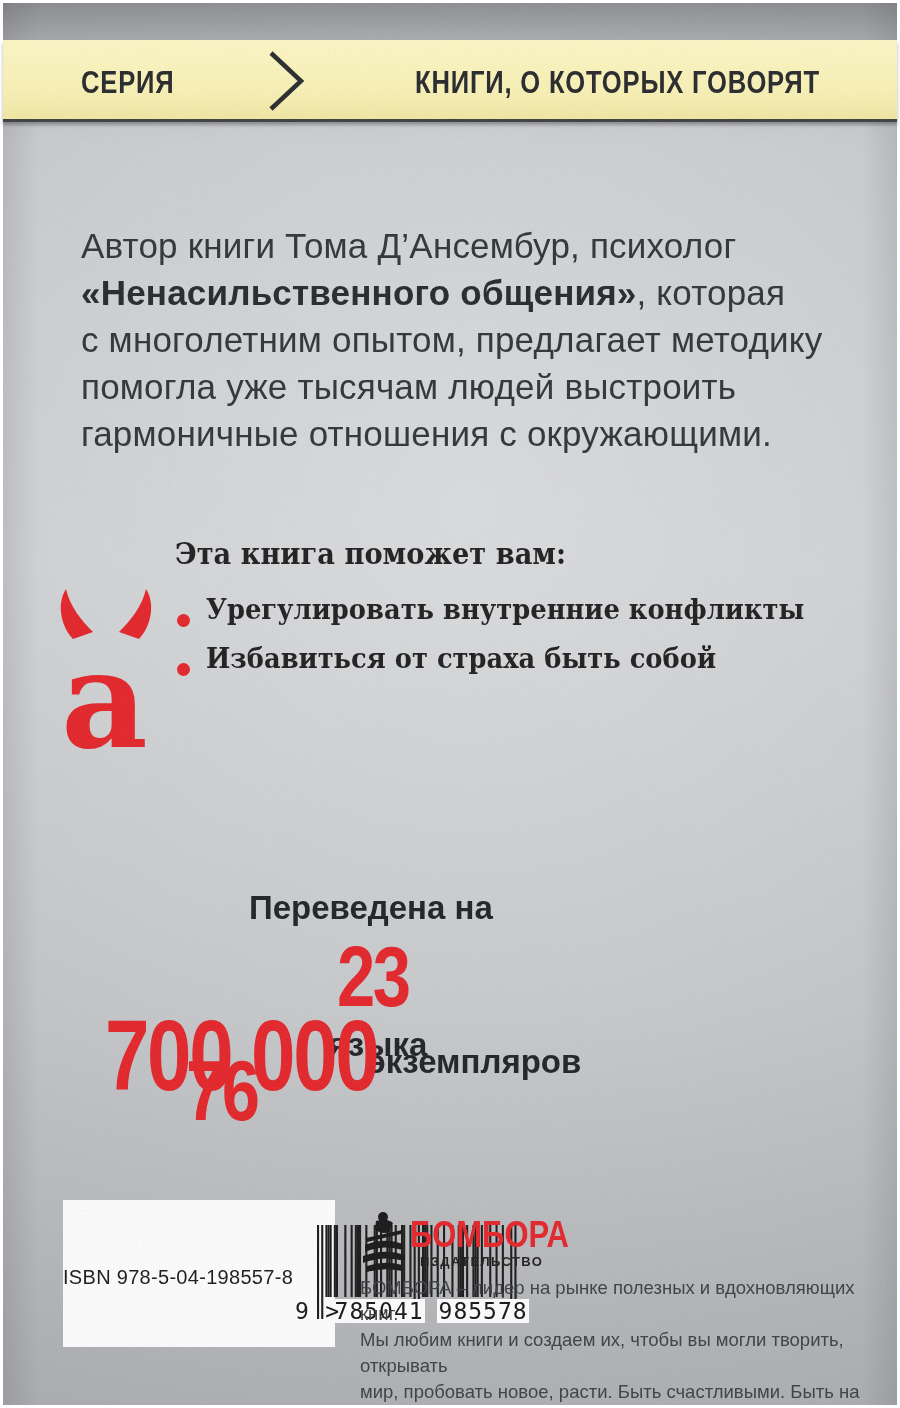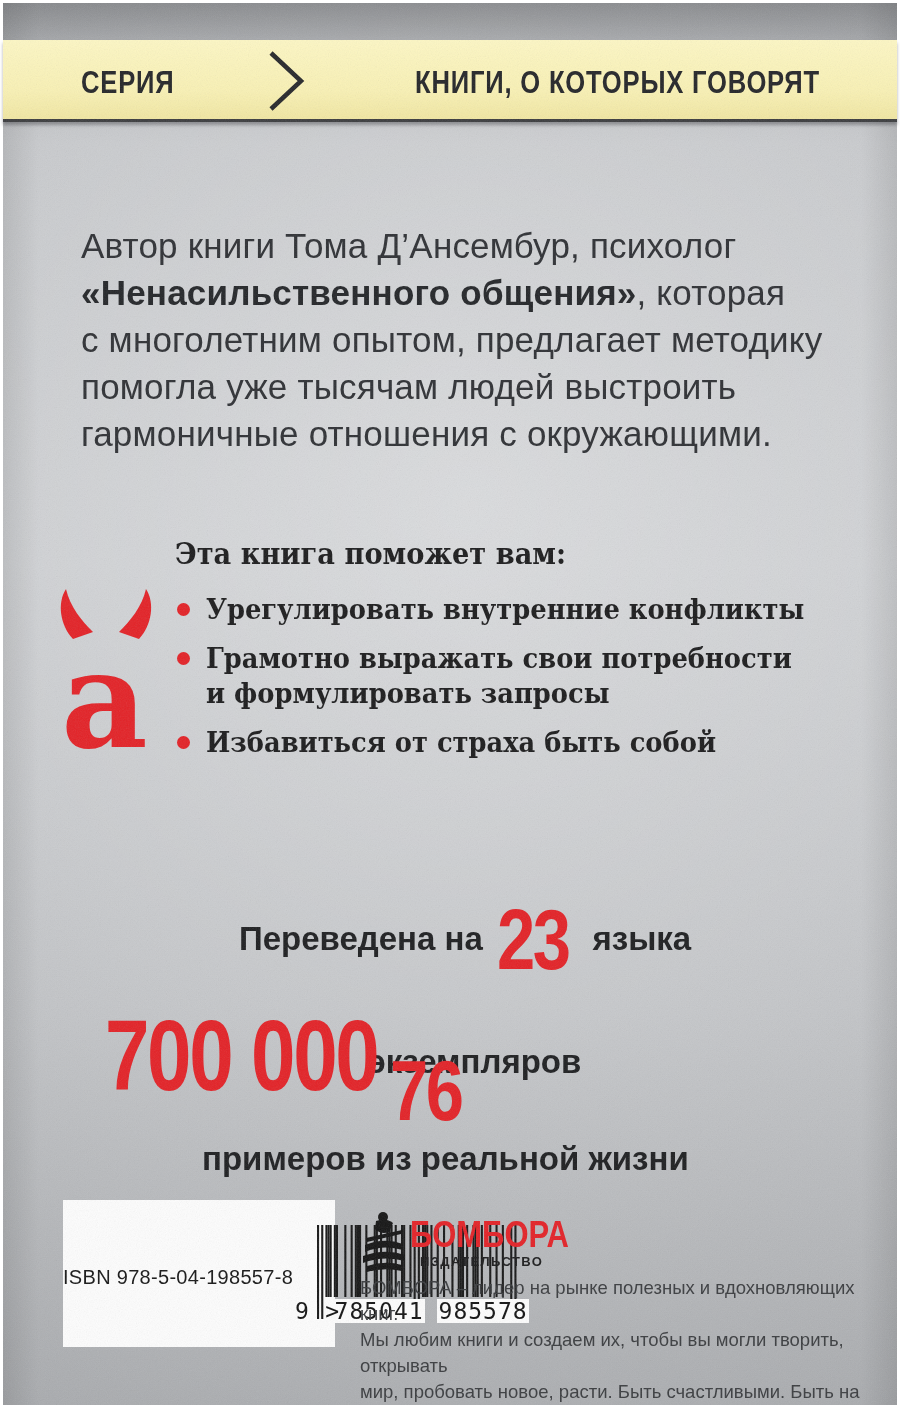--- a/index.html
+++ b/index.html
@@ -47,40 +47,40 @@
 
   
   .benefits {
     position:absolute; left:172px; top:534px; width:710px;
     font-family:"DejaVu Serif", serif; font-weight:bold; color:#1b1b1c;
   }
   .benefits-heading {
     font-size:29px; margin-bottom:21px;
     transform:scaleX(0.94); transform-origin:left center; white-space:nowrap;
   }
-  .benefit { display:flex; align-items:flex-start; margin-bottom:14px; }
+  .benefit { display:flex; align-items:flex-end; margin-bottom:14px; }
   .benefit .dot {
     width:13px; height:13px; border-radius:50%; background:#e32126;
     margin:11px 16px 0 2px; flex:none;
   }
   .benefit .btext {
     font-size:28px; line-height:35px;
     transform:scaleX(0.92); transform-origin:left center; white-space:nowrap;
   }
   .hl-red { color:#e32126; }
 
   
   .stat { position:absolute; display:flex; align-items:center; color:#1d1e20; }
   .stat-text { font-weight:bold; font-size:33px; white-space:nowrap; }
   .stat-lines { font-weight:bold; font-size:33px; line-height:40px; text-align:right; white-space:nowrap; }
   .bignum {
     font-weight:bold; color:#e32126; letter-spacing:-3px; white-space:nowrap;
     transform:scaleX(0.80); transform-origin:left center;
   }
-  .stat-translated { left:236px; top:886px; height:100px; }
+  .stat-translated { left:246px; top:886px; height:100px;flex-direction:column; }
   .stat-translated .bignum { font-size:86px; margin:0 0 0 14px; margin-right:-8px; }
   .stat-translated .post { margin-left:14px; }
   .stat-sold { left:88px; top:996px; height:112px; }
   .stat-sold .bignum { font-size:100px; margin-left:14px; margin-right:-88px; }
   .stat-sold .post { margin-left:10px; margin-top:14px; }
   .stat-examples { left:183px; top:1038px; height:100px;flex-direction:column; }
   .stat-examples .bignum { font-size:86px; margin-right:6px; }
   .stat-examples .post { margin-left:16px; }
 
   
@@ -150,45 +150,40 @@
 
     <div class="benefits">
       <div class="benefits-heading">Эта книга поможет вам:</div>
 
       <div class="benefit">
         <span class="dot"></span>
         <div class="btext">Урегулировать внутренние конфликты</div>
       </div>
 
 
-      <div class="benefit">
-        <span class="dot"></span>
-        <div class="btext"><span>Грамотно выражать свои потребности</span><br><span>и формулировать запросы</span></div>
-      </div>
 
       <div class="benefit">
         <span class="dot"></span>
         <div class="btext">Избавиться от страха быть собой</div>
       </div>
     </div>
 
     <div class="stat stat-translated">
       <span class="stat-text">Переведена на</span>
       <span class="bignum">23</span>
       <span class="stat-text post">языка</span>
     </div>
 
     <div class="stat stat-sold">
       <span class="bignum">700 000</span>
       <span class="stat-text post">экземпляров</span>
     </div>
 
     <div class="stat stat-examples">
       <span class="bignum">76</span>
-      <span class="stat-text post">примеров из реальной жизни</span>
     </div>
 
     <div class="barcode-box">
       <div class="isbn">ISBN 978-5-04-198557-8</div>
       <div class="bc-inner">
         <svg class="bc-svg" id="bc-svg" width="200" height="96" viewBox="0 0 200 96">
             <rect x="0.00" y="0" width="2.10" height="94" fill="#161616"></rect>
             <rect x="4.20" y="0" width="2.10" height="94" fill="#161616"></rect>
             <rect x="8.40" y="0" width="2.10" height="72" fill="#161616"></rect>
             <rect x="10.50" y="0" width="2.10" height="72" fill="#161616"></rect>

